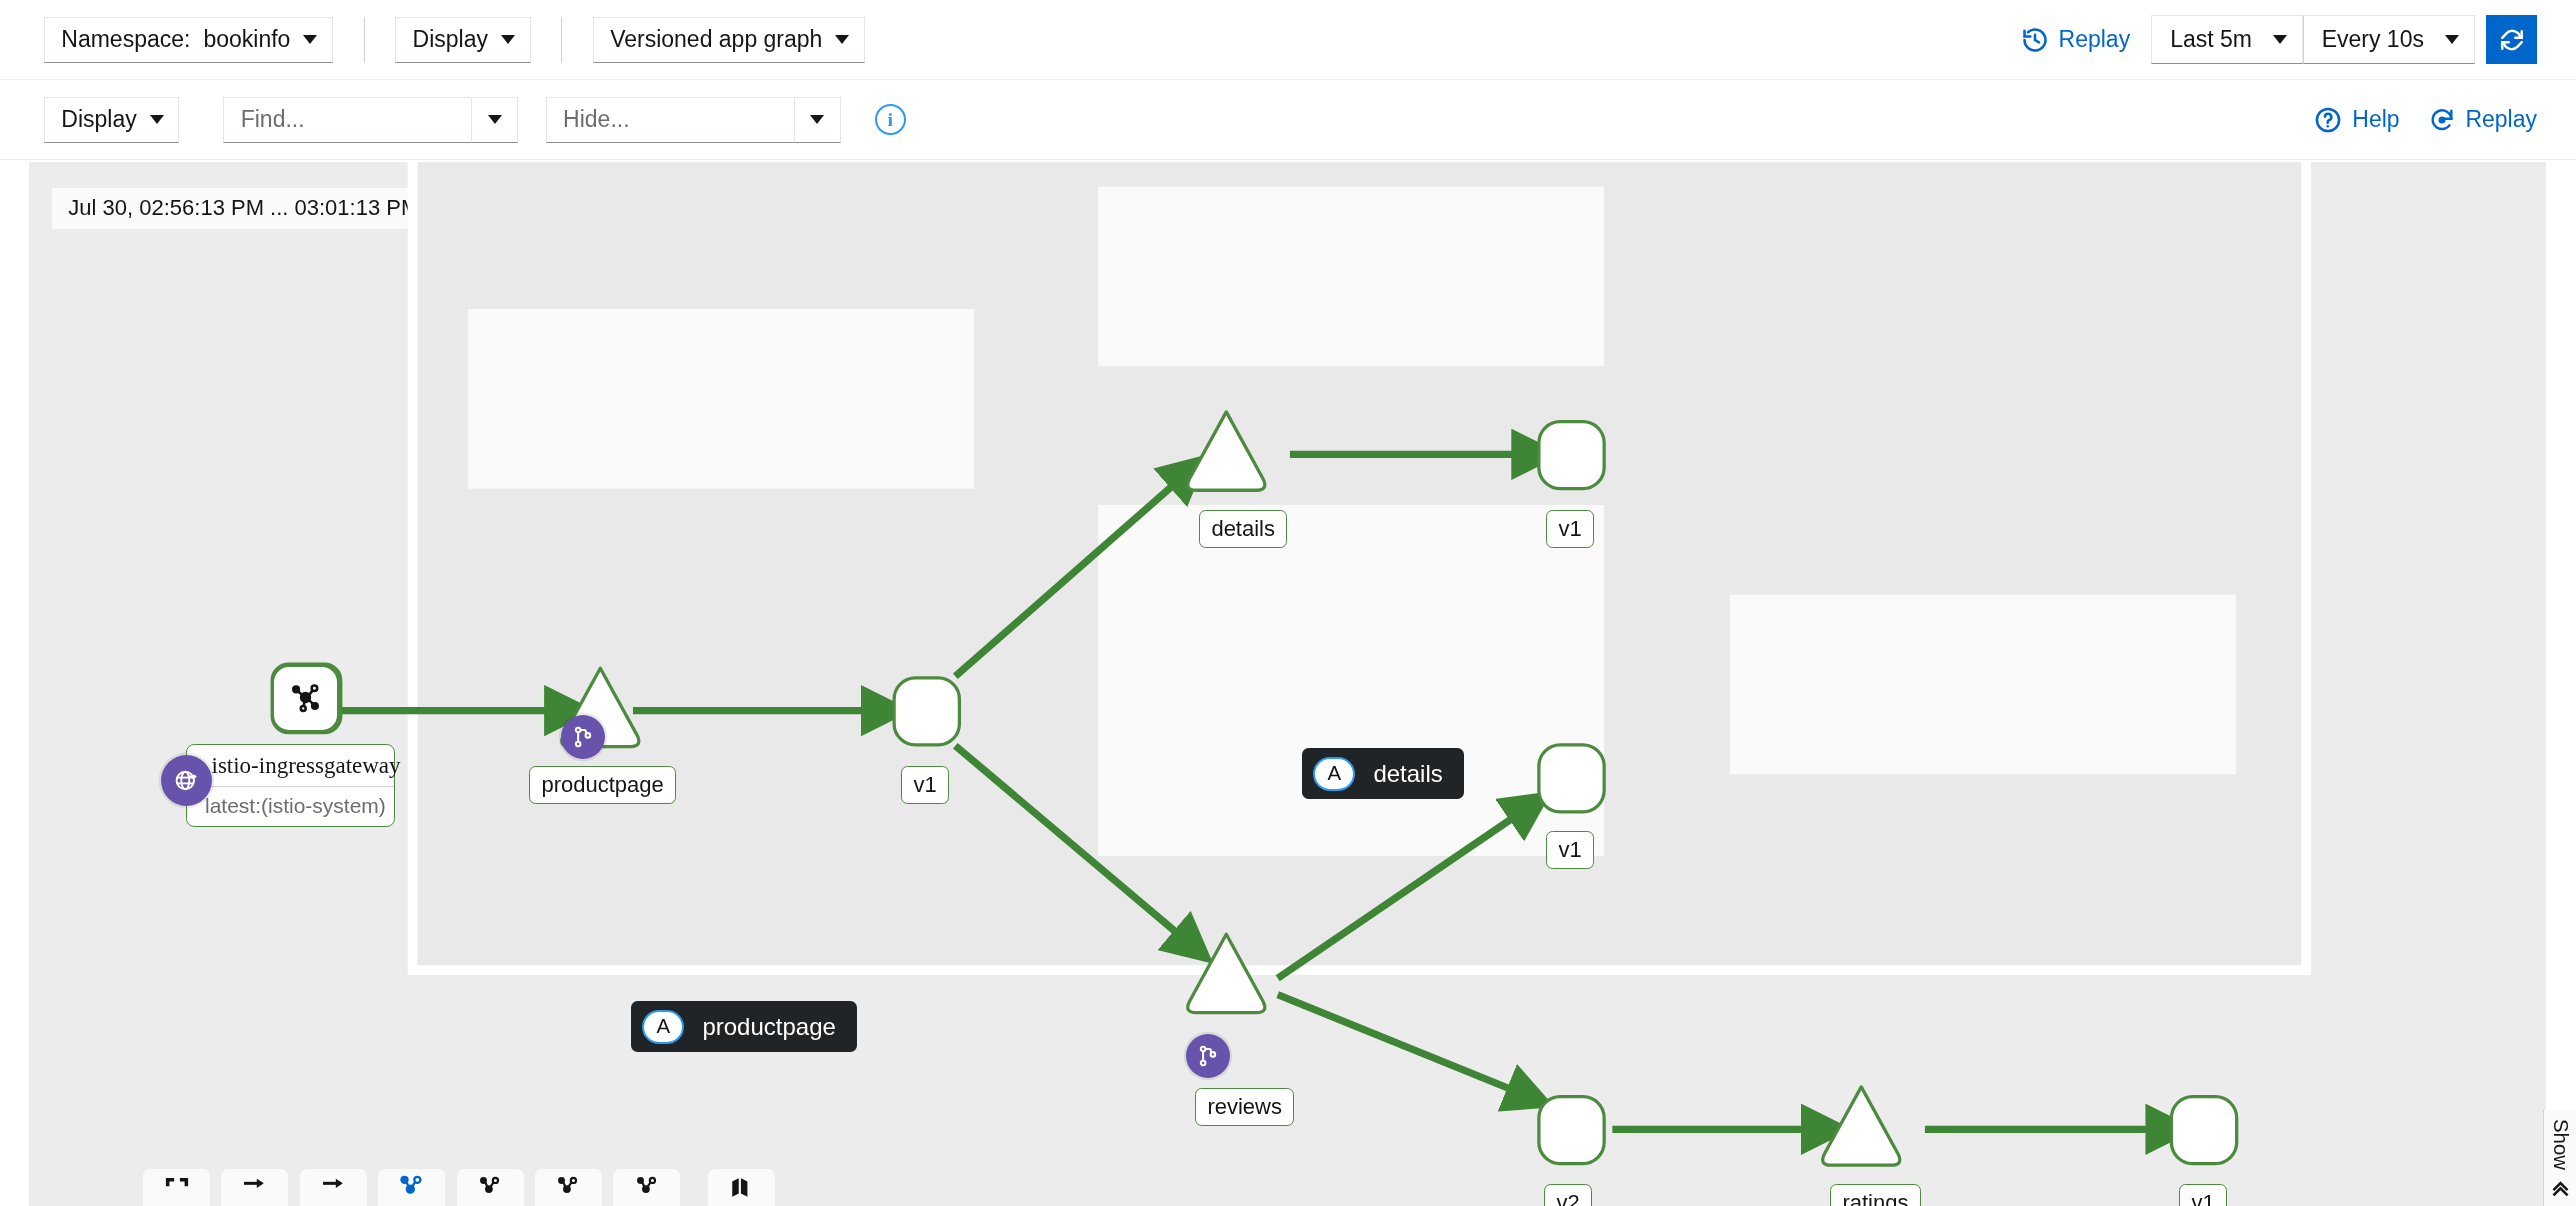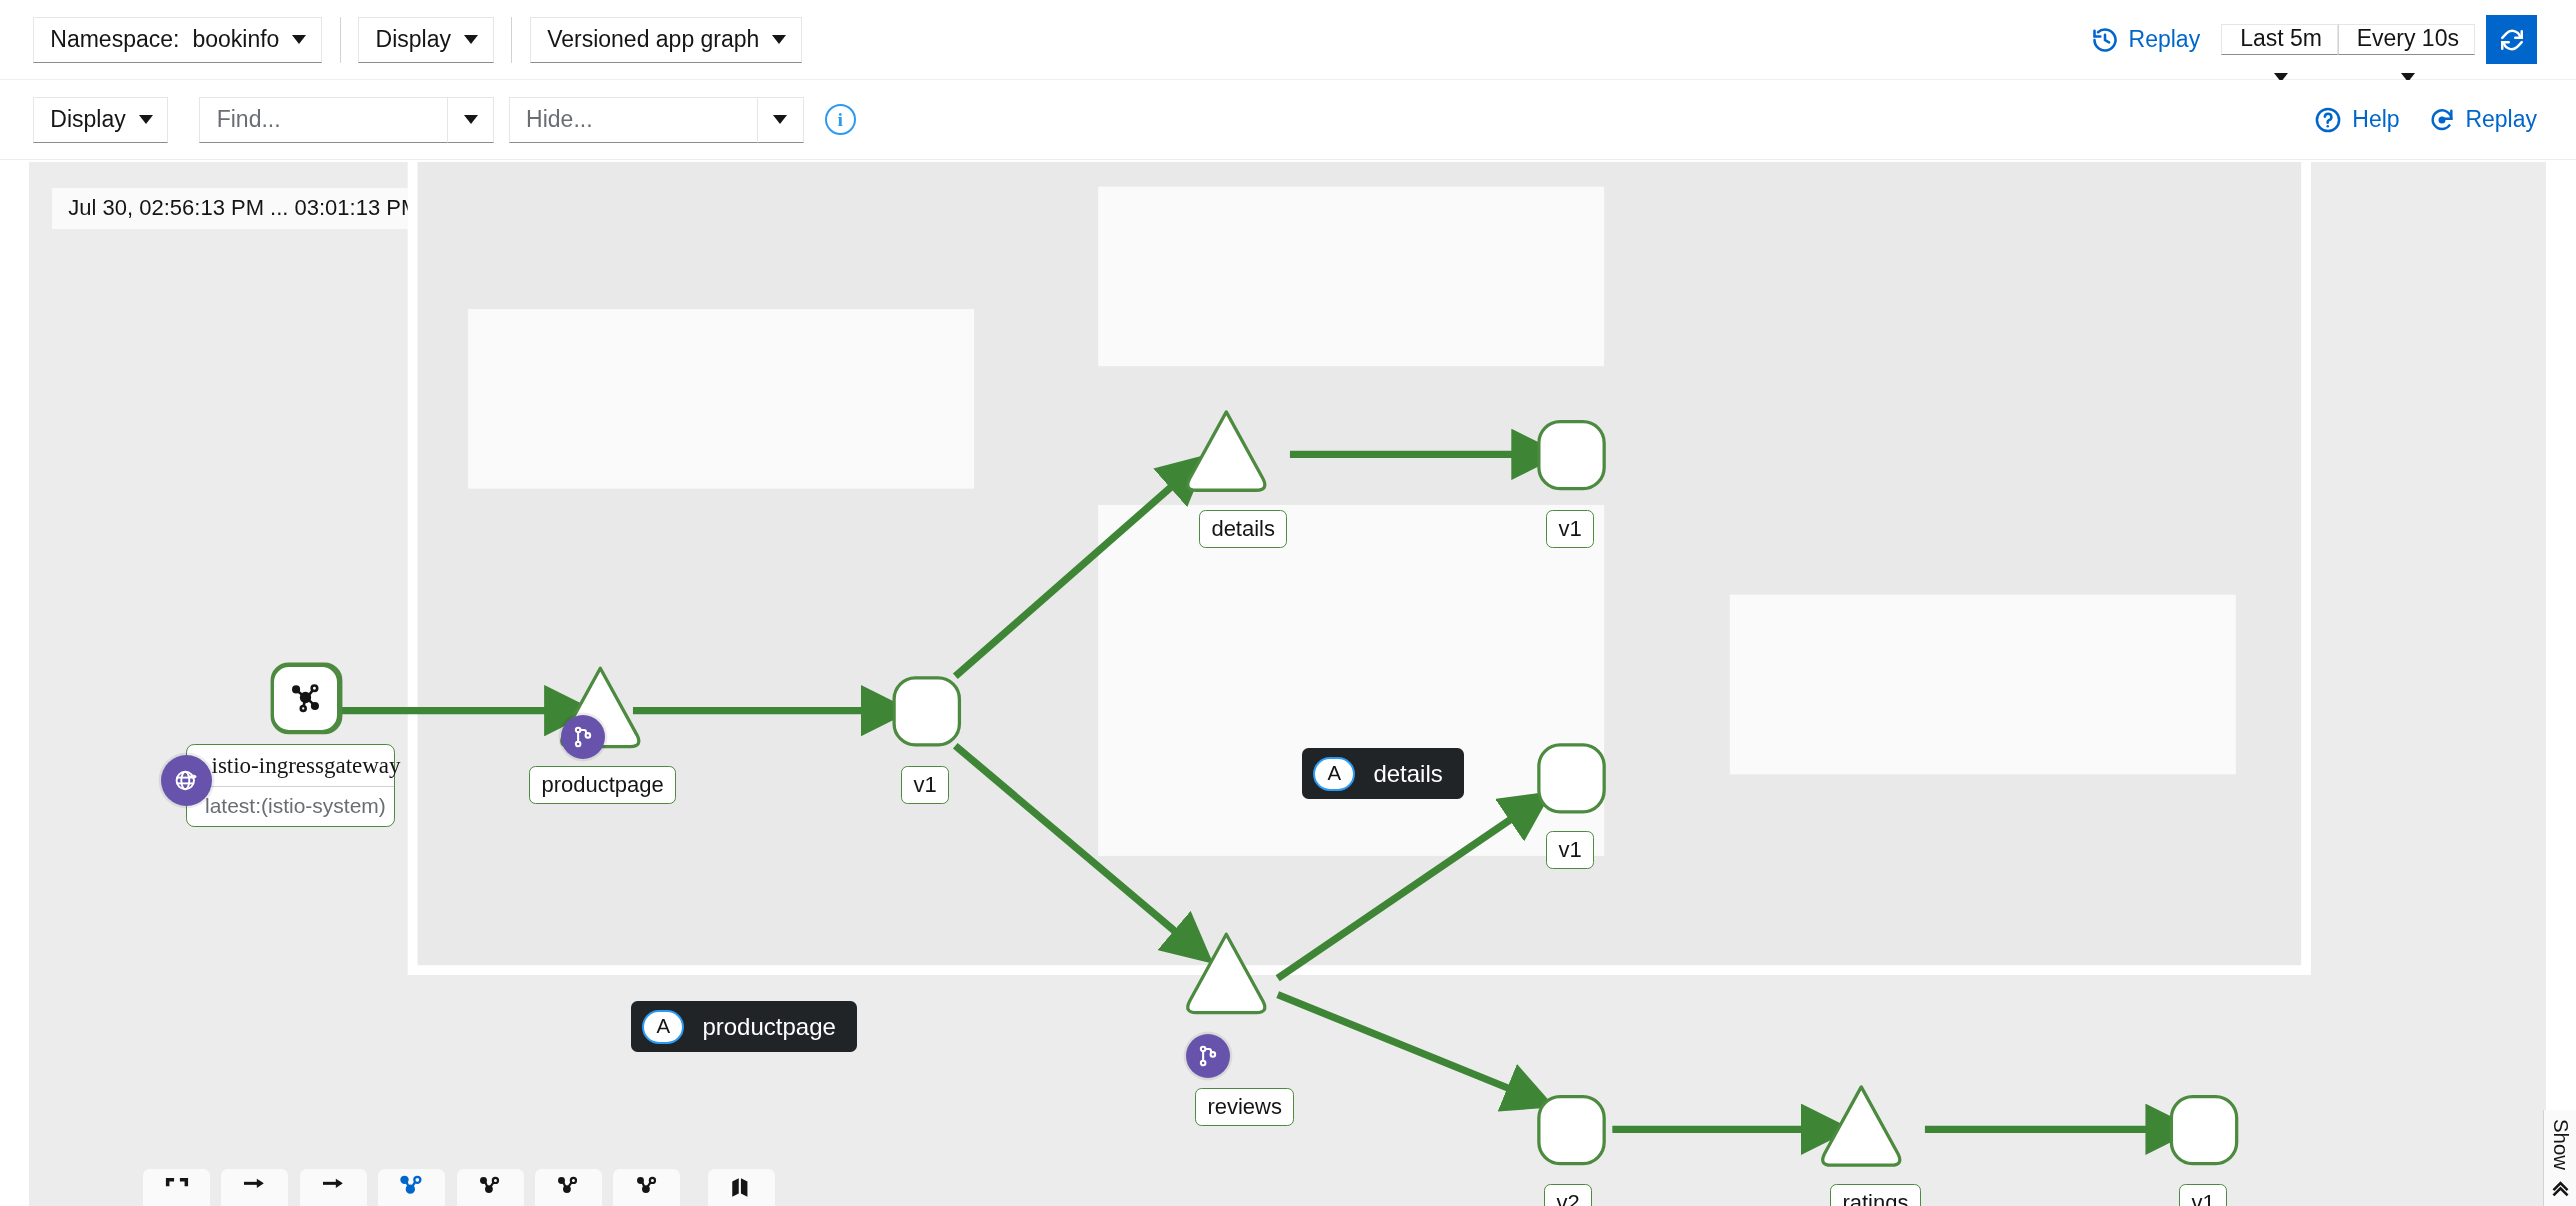--- a/index.html
+++ b/index.html
@@ -12,21 +12,21 @@
 
   
   .toolbar-row {
     position: absolute; left: 0; width: 2576px;
     background: #ffffff;
     display: flex; align-items: center;
   }
   #toolbar-top { top: 0; height: 80px; border-bottom: 0.8px solid #f0f0f0; }
   #toolbar-second { top: 80px; height: 80px; border-bottom: 1.6px solid #ededed; }
 
-  .tb-left { display: flex; align-items: center; gap: 3px; padding-left: 33px; text-align: right; }
+  .tb-left { display: flex; align-items: center; gap: 16px; padding-left: 44px; text-align: right; }
   .tb-right { margin-left: auto; display: flex; align-items: center; padding-right: 39px; gap: 0; }
 
   .sel {
     height: 46px;
     border: 0.8px solid #e6e6e6;
     border-bottom: 1.6px solid #8a8d90;
     background: #fff;
     display: flex; align-items: center;
     padding: 0 14.7px 0 16.3px;
     font-size: 23px; color: #151515;
@@ -77,27 +77,27 @@
   
   .link-btn {
     display: flex; align-items: center; gap: 9.8px;
     color: #0066cc; font-size: 23px; white-space: nowrap;
     margin-left: 28px;
   }
   .icon-svg { display: block; }
 
   .time-group { display: flex; align-items: center; margin-left: 21px; }
   .time-sel {
-    height: 31px;
+    height: 49px;
     border: 0.8px solid #e6e6e6;
     border-bottom: 1.6px solid #8a8d90;
     background: #fff;
     display: flex; align-items: center; gap: 21px;
     padding: 0 14.7px 0 18px;
-    font-size: 23px; color: #151515; white-space: nowrap; flex-direction: column;
+    font-size: 23px; color: #151515; white-space: nowrap;
   }
   .time-sel.second { border-left: 0.8px solid #d2d2d2; }
   .refresh-btn {
     width: 51px; height: 49px; background: #0066cc;
     display: flex; align-items: center; justify-content: center;
     margin-left: 11.4px;
   }
 
   
   #graph-canvas {

